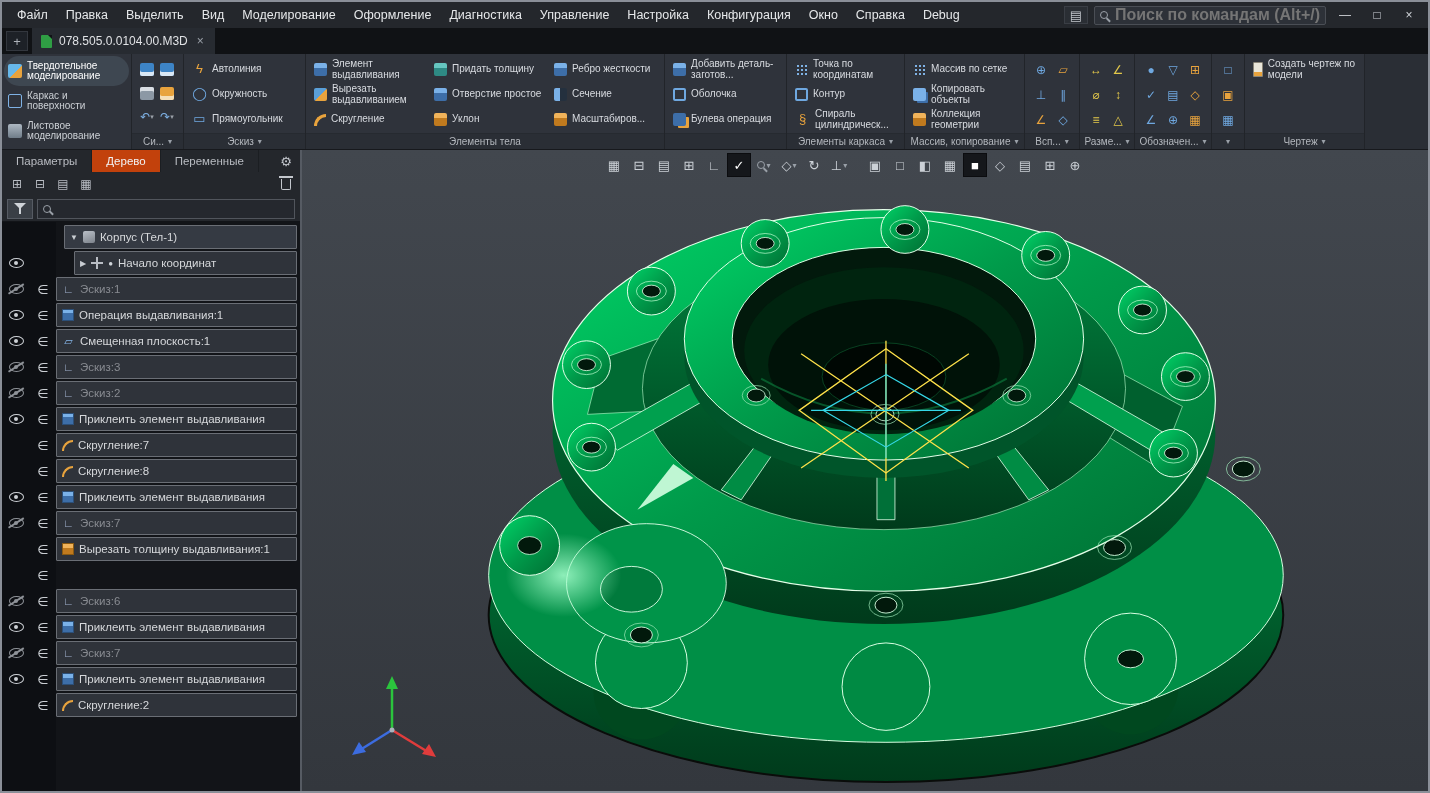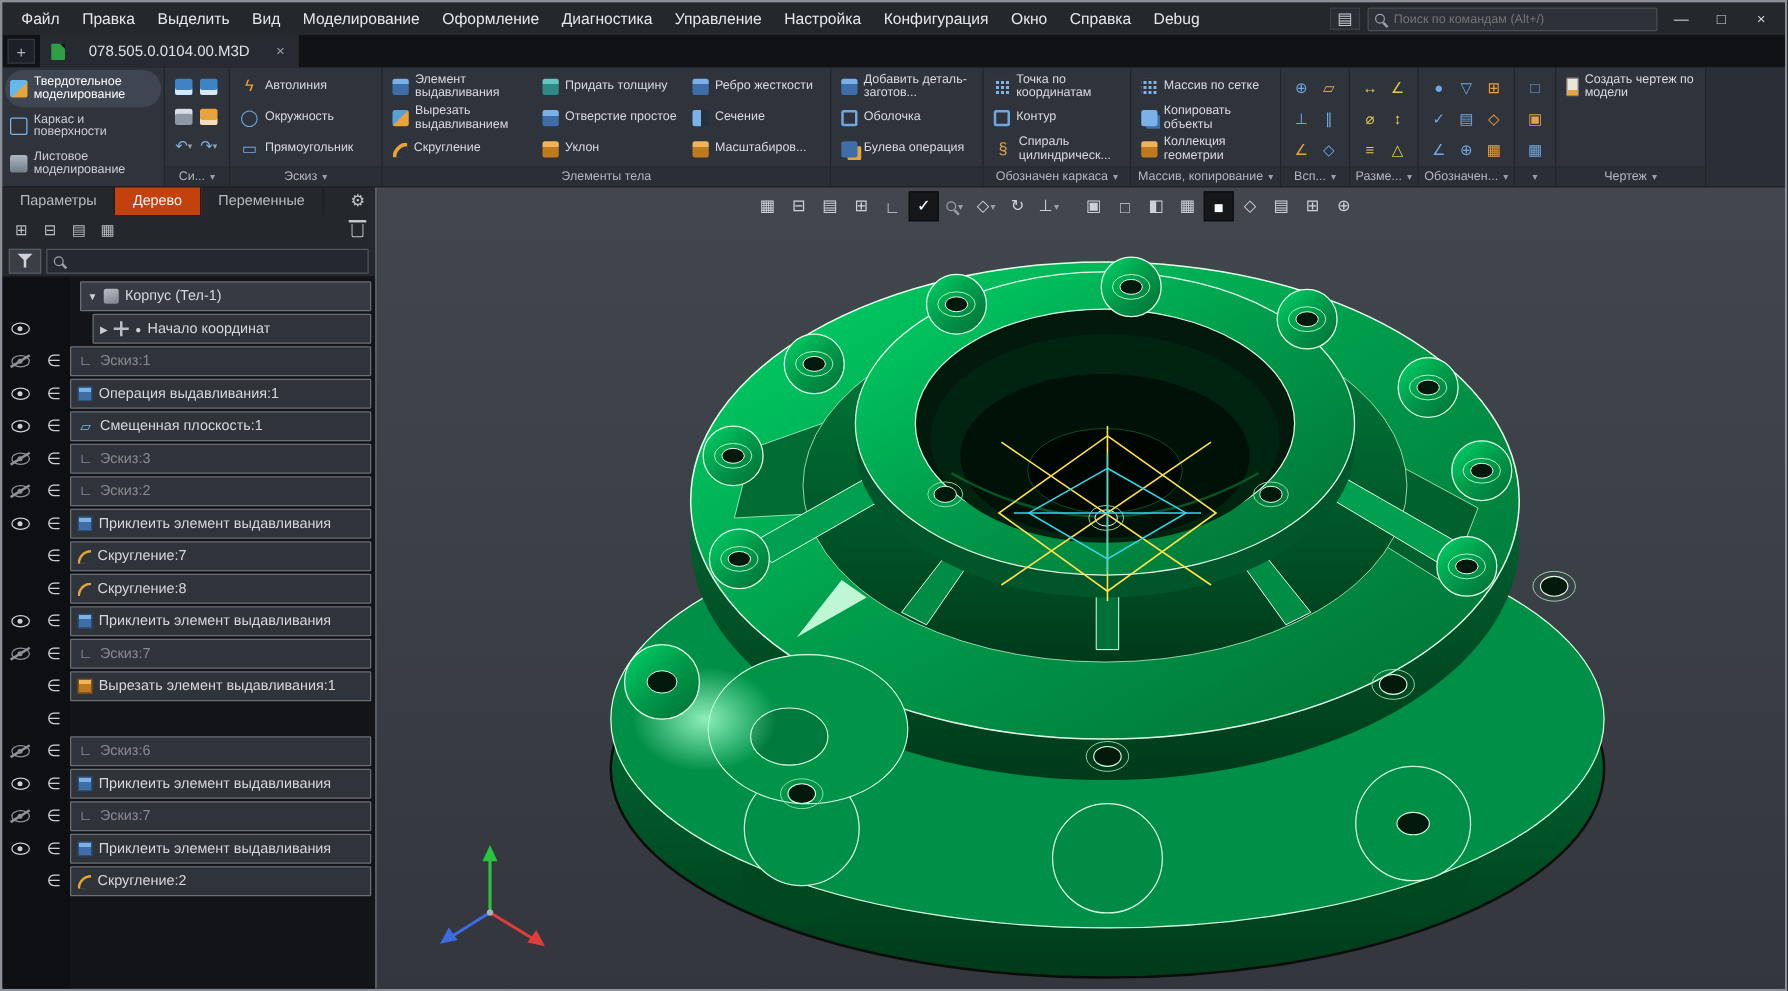--- a/index.html
+++ b/index.html
@@ -5,29 +5,29 @@
   html,body{margin:0;padding:0;background:#000;}
   *{box-sizing:border-box;font-family:"Liberation Sans","DejaVu Sans",sans-serif;}
   .app{position:relative;width:1430px;height:793px;background:#23262b;border:2px solid #8a8f98;overflow:hidden;display:flex;flex-direction:column;}
 
   
   .menubar{height:26px;background:#24272c;display:flex;align-items:center;padding:0 6px;flex:0 0 auto;}
   .menu-item{padding:0 9px;font-size:12.5px;color:#e6e8ea;line-height:26px;cursor:default;}
   .mb-right{margin-left:auto;display:flex;align-items:center;gap:6px;}
   .panel-toggle{width:24px;height:18px;display:flex;align-items:center;justify-content:center;color:#c3c7cd;font-size:13px;border:1px solid #3a3e45;background:#2a2e34;}
   .cmd-search{width:232px;height:19px;background:#2d3138;border:1px solid #4a4e55;border-radius:2px;display:flex;align-items:center;gap:5px;padding:0 5px;}
-  .cmd-search input{flex:1;background:transparent;border:none;outline:none;color:#aeb3ba;font-size:10px;}
+  .cmd-search input{flex:1;background:transparent;border:none;outline:none;color:#aeb3ba;font-size:16px;font-weight:bold;}
   .mag{width:8px;height:8px;border:1.5px solid #9aa0a8;border-radius:50%;position:relative;flex:0 0 auto;}
   .mag::after{content:"";position:absolute;width:5px;height:1.5px;background:#9aa0a8;transform:rotate(45deg);right:-4px;bottom:-2px;}
   .winbtn{width:26px;text-align:center;color:#cfd3d8;font-size:12px;line-height:22px;}
 
   
   .tabbar{height:26px;background:#101215;display:flex;align-items:center;gap:4px;padding:0 4px;flex:0 0 auto;}
   .newtab{width:22px;height:20px;background:#1d2127;border:1px solid #33373e;color:#aeb3ba;display:flex;align-items:center;justify-content:center;font-size:13px;}
-  .doc-tab{height:26px;background:#272b31;display:flex;align-items:center;gap:19px;padding:0 9px;}
+  .doc-tab{height:26px;background:#272b31;display:flex;align-items:center;gap:7px;padding:0 9px;}
   .doc-ico{width:11px;height:13px;background:#2f9e44;border-radius:1px;position:relative;}
   .doc-ico::after{content:"";position:absolute;right:0;top:0;border-style:solid;border-width:0 4px 4px 0;border-color:transparent #101215 transparent transparent;}
   .doc-title{font-size:12px;color:#e0e2e5;}
   .tab-close{color:#9aa0a8;font-size:12px;padding:0 2px;}
 
   
   .ribbon{height:96px;background:#2f333b;border-bottom:1px solid #17191d;display:flex;flex:0 0 auto;}
   .group{position:relative;border-right:1px solid #212429;padding:3px 5px 17px 5px;}
   .group-label{position:absolute;left:0;right:0;bottom:0;height:16px;background:#2a2e35;border-top:1px solid #262a30;display:flex;align-items:center;justify-content:center;gap:4px;font-size:10px;color:#b3b7bd;white-space:nowrap;overflow:hidden;}
   .gl-caret{font-size:8px;color:#9aa0a8;}
@@ -295,21 +295,21 @@
         </div>
       <div class="rbtn">
           <span class="ic ic-shell"></span>
           <span>Контур</span>
         </div>
       <div class="rbtn">
           <span class="gi orange">§</span>
           <span>Спираль цилиндрическ...</span>
         </div>
       <div class="group-label">
-        <span>Обозначен каркаса</span>
+        <span>Элементы каркаса</span>
           <span class="gl-caret">▾</span>
       </div>
     </div>
 
     <div class="group rcol" style="width:120px;">
       <div class="rbtn">
           <span class="ic ic-dots"></span>
           <span>Массив по сетке</span>
         </div>
       <div class="rbtn">
@@ -554,21 +554,21 @@
               <span class="gi" style="color:#9fb0cc;">∟</span>
               <span>Эскиз:7</span>
             </div>
         </div>
 
         <div class="trow">
           <span class="slot-eye"></span>
           <span class="slot-mem">∈</span>
           <div class="tbox">
               <span class="i-extrude cut"></span>
-              <span>Вырезать элемент выдавливания:1</span>
+              <span>Вырезать толщину выдавливания:1</span>
             </div>
         </div>
 
         <div class="trow">
           <span class="slot-eye"></span>
           <span class="slot-mem">∈</span>
         </div>
 
         <div class="trow dim">
           <span class="slot-eye">

